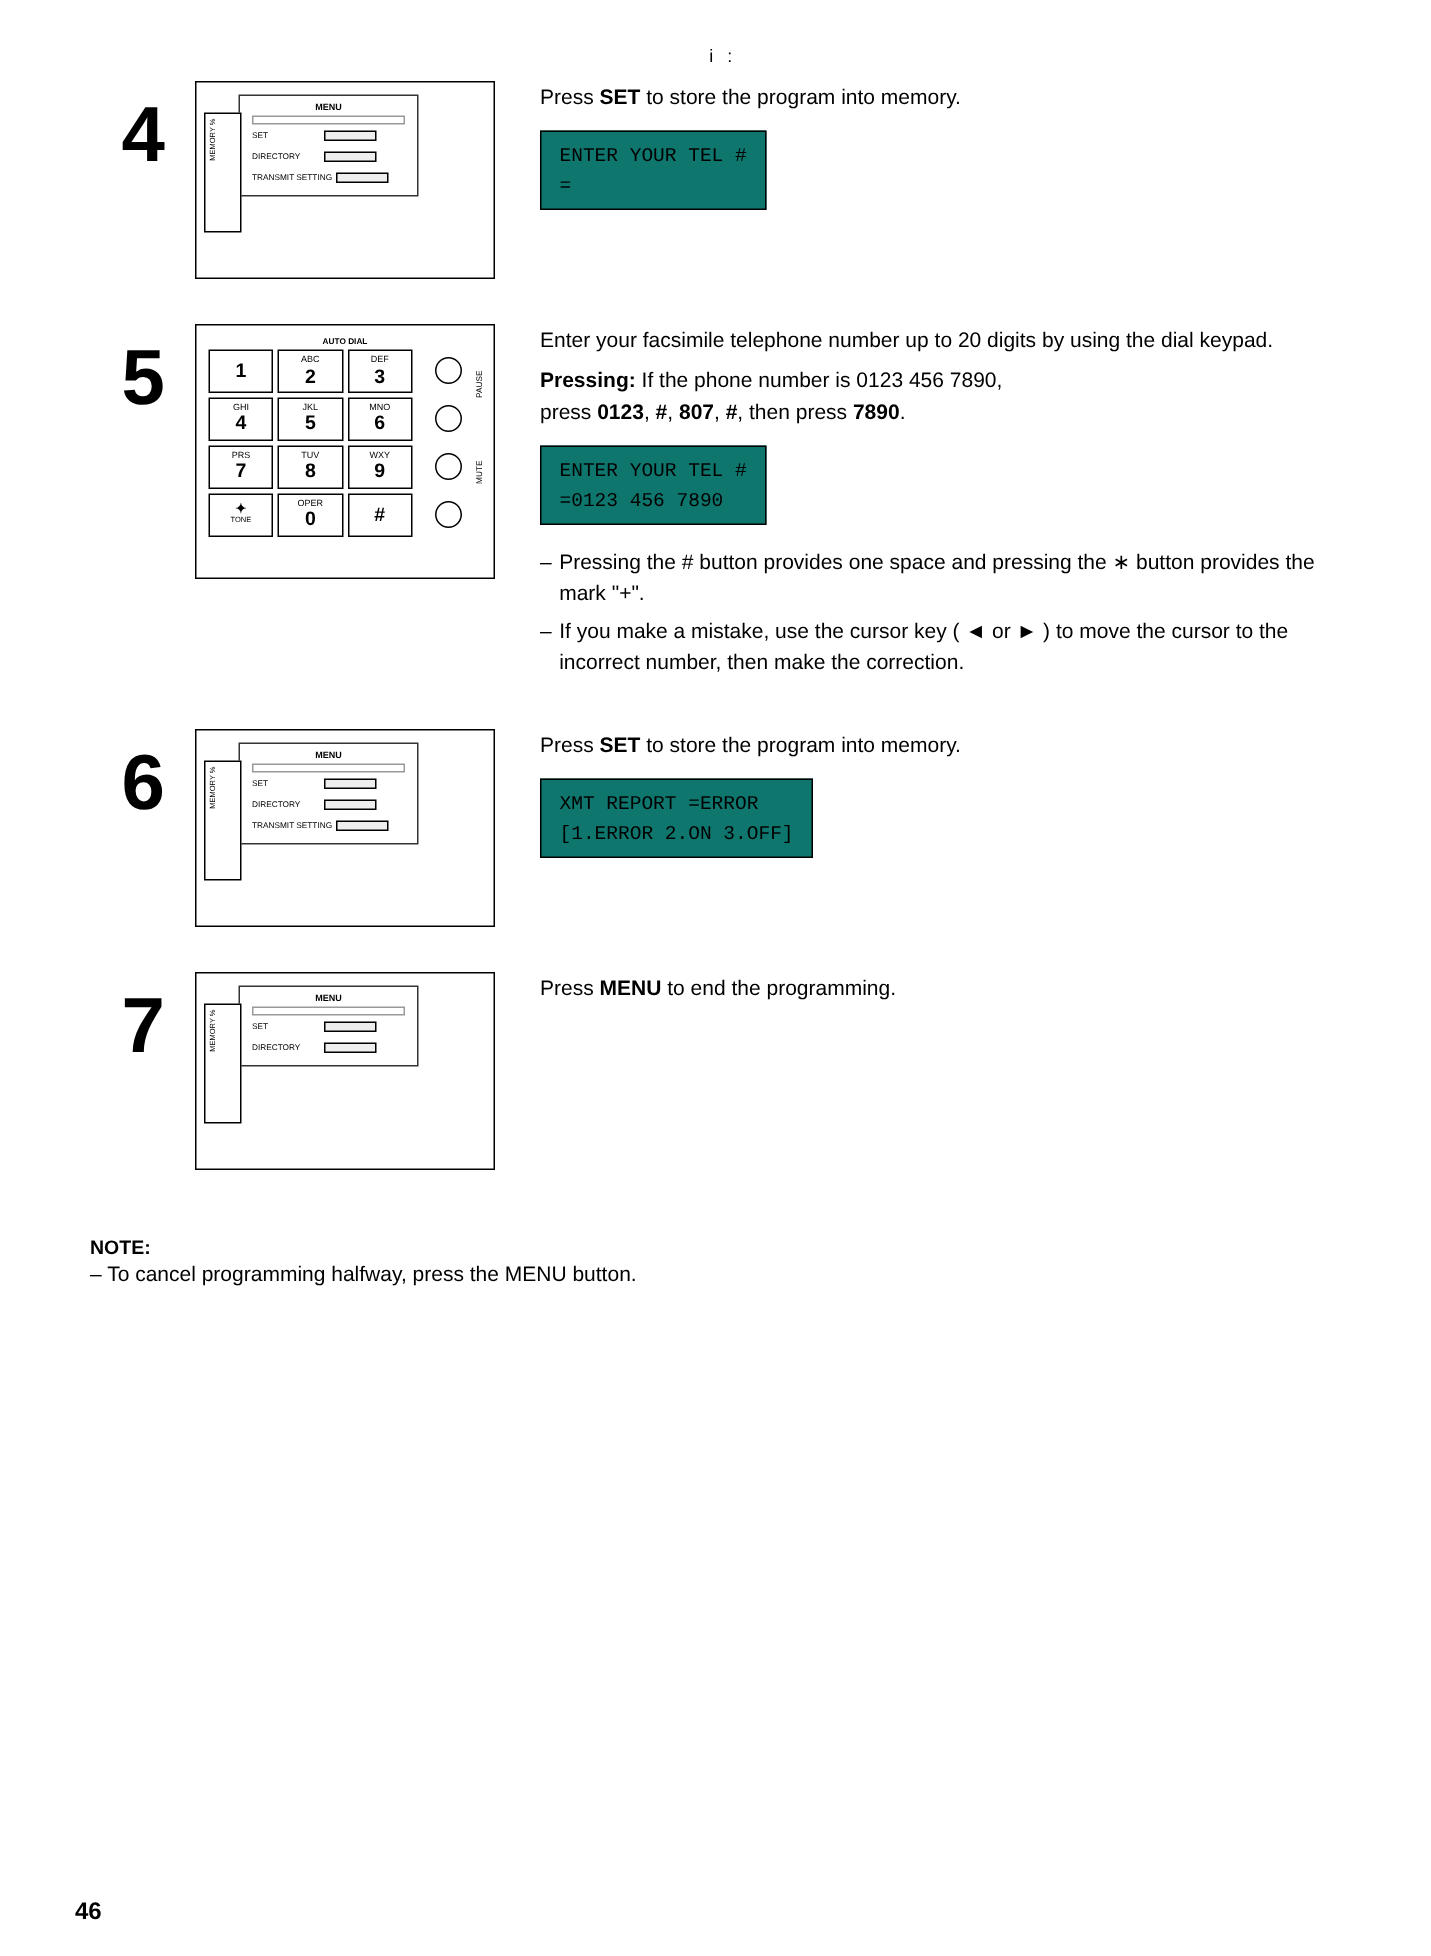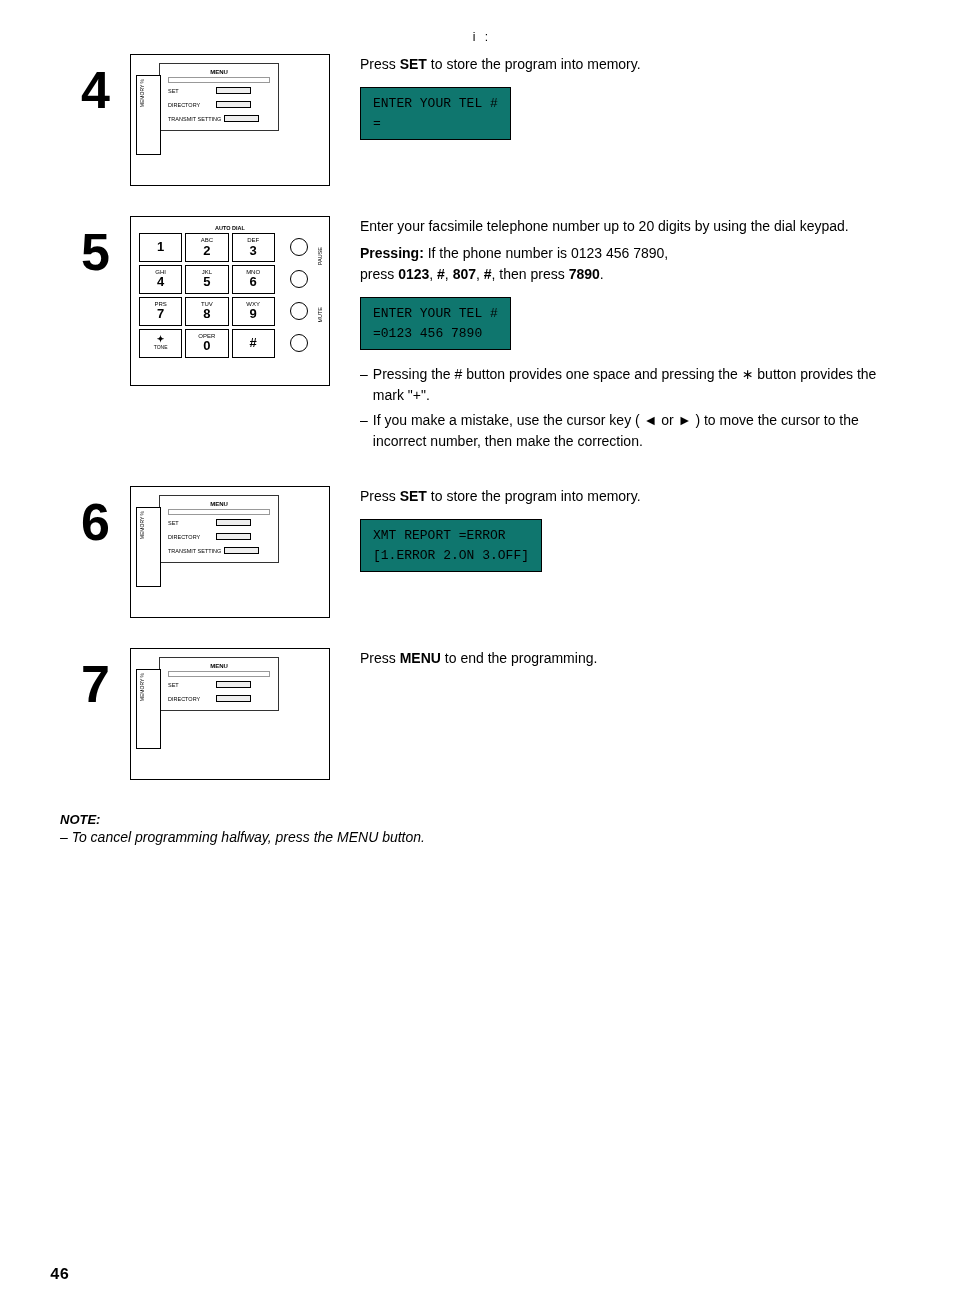--- a/index.html
+++ b/index.html
@@ -13,21 +13,20 @@
       position: relative;
       padding: 30px 50px 30px 60px;
     }
 
     .page-number {
       position: absolute;
       bottom: 20px;
       left: 50px;
       font-size: 16px;
       font-weight: bold;
-      font-family: Liberation Mono, monospace;
     }
 
     .step-row {
       display: flex;
       align-items: flex-start;
       margin-bottom: 30px;
       gap: 20px;
     }
 
     .step-number {
@@ -178,23 +177,22 @@
       margin-bottom: 2px;
       font-weight: bold;
     }
 
     p {
       margin-bottom: 6px;
       line-height: 1.5;
     }
 
     .note-section {
-      margin-top: 32px;
+      margin-top: 44px;
       border-top: none;
-      font-style: italic;
     }
 
     .note-label {
       font-weight: bold;
       font-size: 13px;
     }
 
     .dash-item {
       display: flex;
       gap: 5px;

